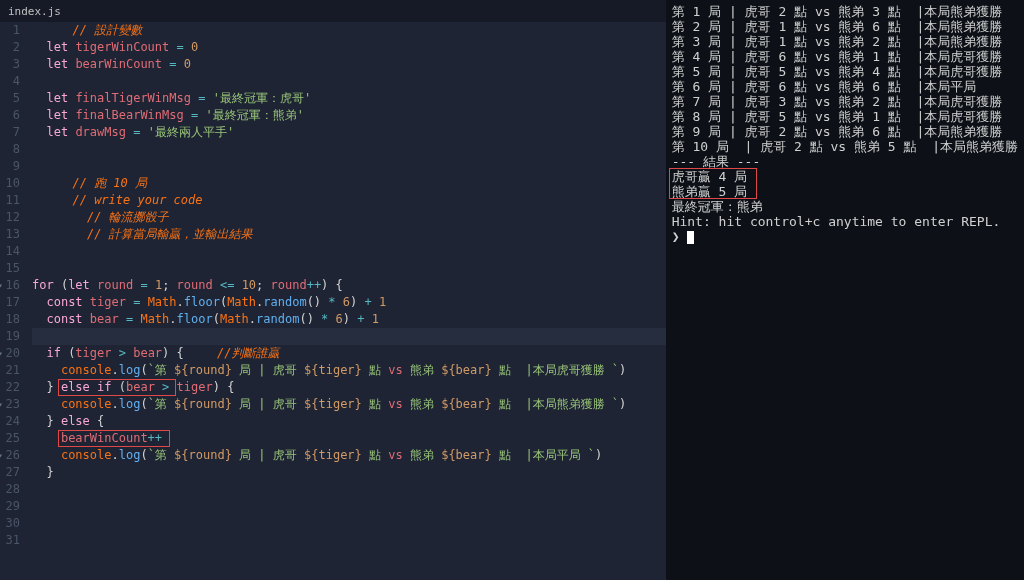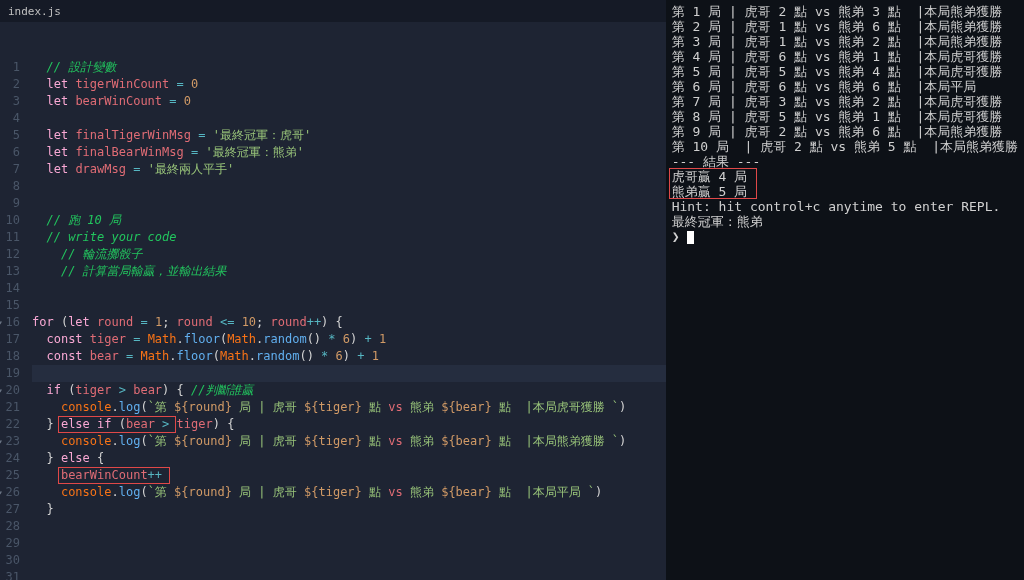--- a/index.html
+++ b/index.html
@@ -12,21 +12,20 @@
   height: 580px;
   overflow: hidden;
   display: flex;
 }
 .editor-pane {
   width: 692px;
   height: 100%;
   display: flex;
   flex-direction: column;
   background: #1e2433;
-  gap: 37px;
 }
 .tab-bar {
   height: 22px;
   background: #151a26;
   display: flex;
   align-items: center;
   padding: 0 8px;
 }
 .tab {
   color: #c0c0c0;
@@ -65,21 +64,21 @@
 .code-line {
   height: 17px;
   line-height: 17px;
   white-space: pre;
 }
 .cur-line { background: #252d3f; }
 .kw { color: #f9a8d4; }
 .var { color: #e06c75; }
 .num { color: #d19a66; }
 .str { color: #98c379; margin-top: 12px; }
-.cmt { color: #22c55e; font-style: italic; }
+.cmt { color: #f97316; font-style: italic; margin-left: 26px; }
 .op { color: #56b6c2; }
 .fn { color: #61afef; }
 .prop { color: #f97316; }
 .tmpl { color: #98c379; }
 .tvar { color: #d19a66; }
 .redbox {
   border: 1.5px solid #e04848;
   position: absolute;
 }
 .terminal-pane {
@@ -193,16 +192,16 @@
     <div class="term-line">第 4 局 | 虎哥 6 點 vs 熊弟 1 點  |本局虎哥獲勝</div>
     <div class="term-line">第 5 局 | 虎哥 5 點 vs 熊弟 4 點  |本局虎哥獲勝</div>
     <div class="term-line">第 6 局 | 虎哥 6 點 vs 熊弟 6 點  |本局平局</div>
     <div class="term-line">第 7 局 | 虎哥 3 點 vs 熊弟 2 點  |本局虎哥獲勝</div>
     <div class="term-line">第 8 局 | 虎哥 5 點 vs 熊弟 1 點  |本局虎哥獲勝</div>
     <div class="term-line">第 9 局 | 虎哥 2 點 vs 熊弟 6 點  |本局熊弟獲勝</div>
     <div class="term-line">第 10 局  | 虎哥 2 點 vs 熊弟 5 點  |本局熊弟獲勝</div>
     <div class="term-line">--- 結果 ---</div>
     <div class="term-line">虎哥贏 4 局</div>
     <div class="term-line">熊弟贏 5 局</div>
+    <div class="term-line">最終冠軍：熊弟</div>
     <div class="term-line">Hint: hit control+c anytime to enter REPL.</div>
-    <div class="term-line">最終冠軍：熊弟</div>
     <div class="term-line"><span>❯ </span><span class="cursor-block"></span></div>
   </div>
 
 </body></html>

